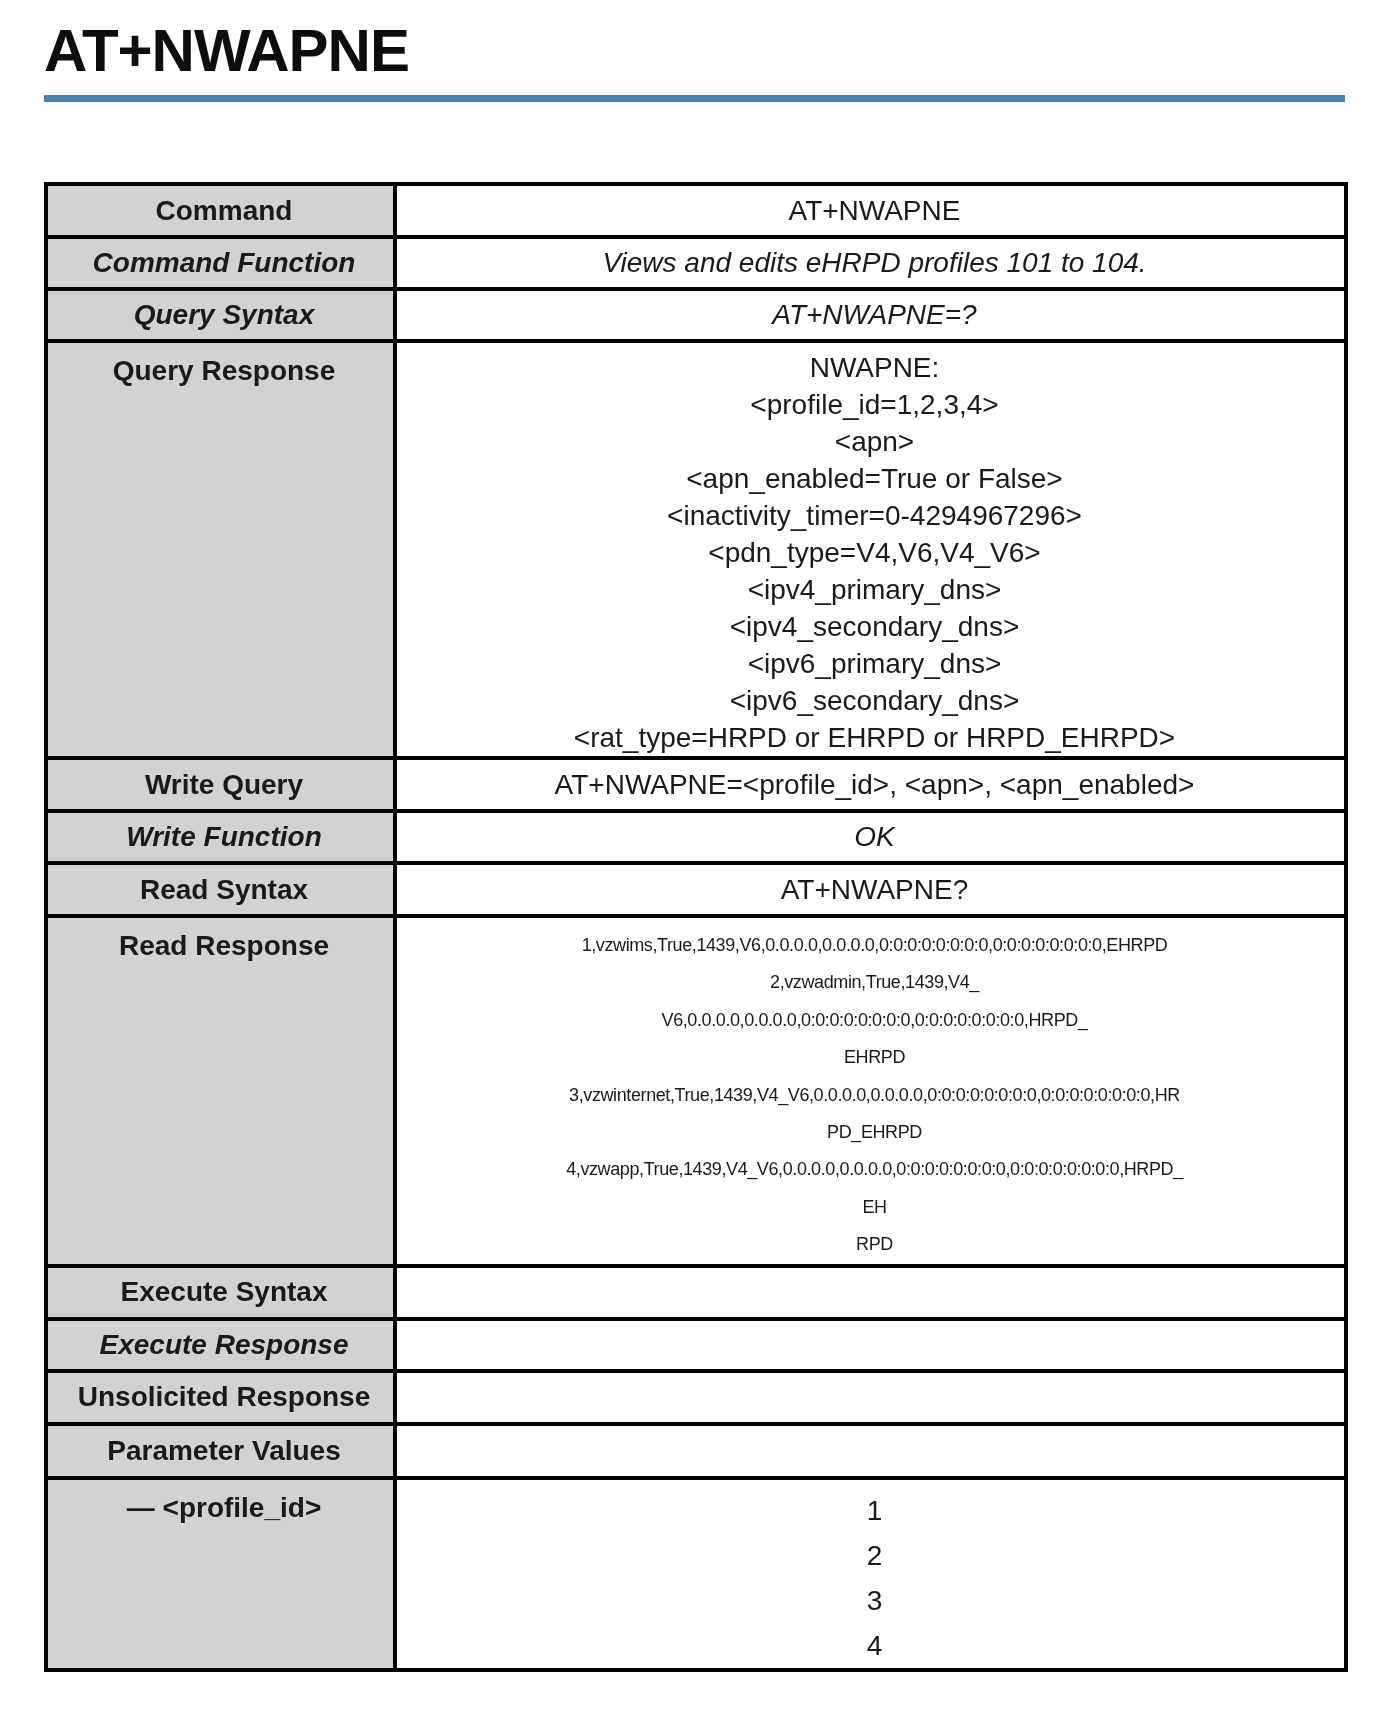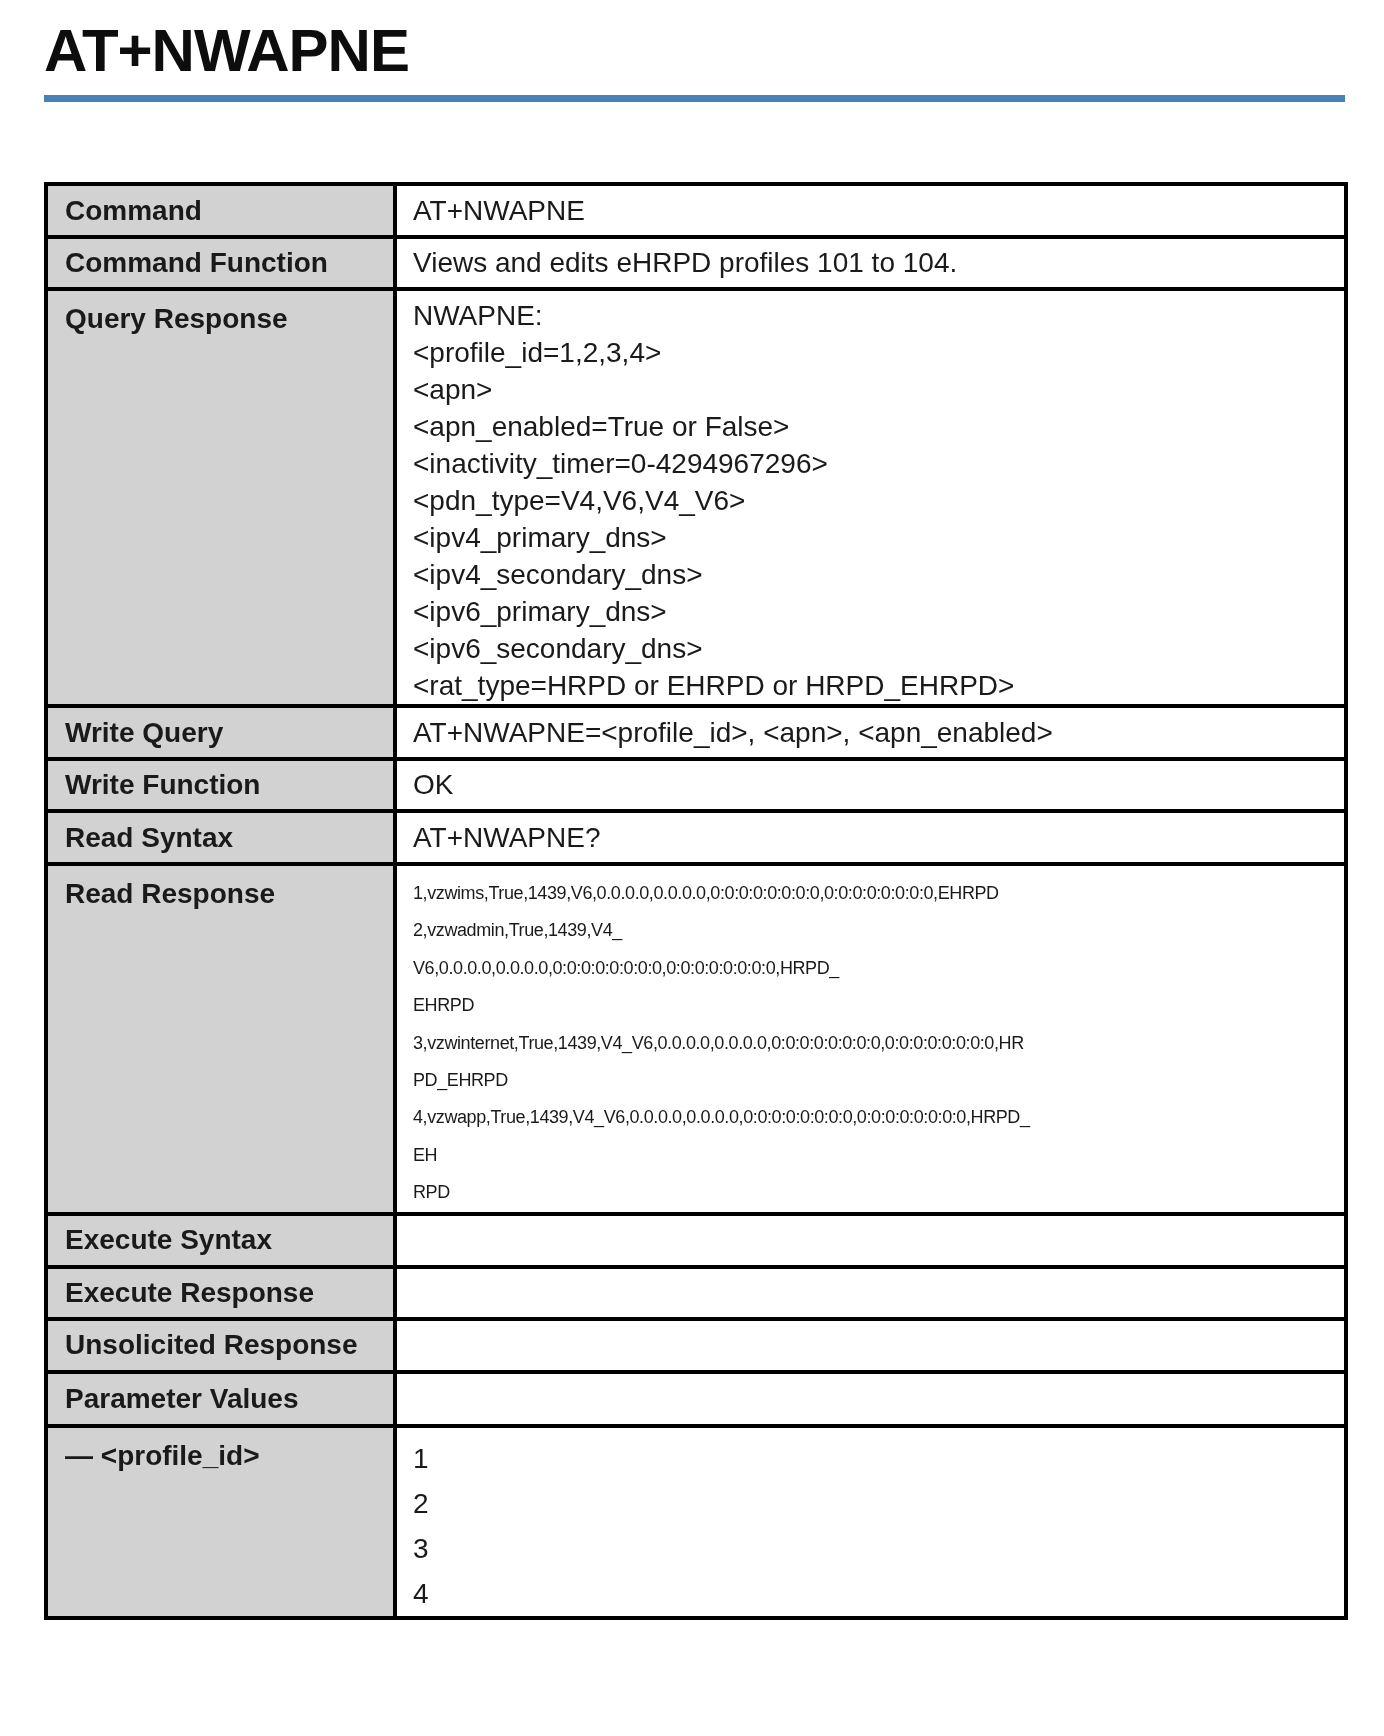--- a/index.html
+++ b/index.html
@@ -38,37 +38,37 @@
     margin-top: 80px;
     width: 1300px;
     border-collapse: collapse;
     table-layout: fixed;
   }
   table.cmd-table col.c-label { width: 349px; }
   table.cmd-table col.c-value { width: 951px; }
   table.cmd-table th, table.cmd-table td {
     border: 4px solid var(--border-color);
     vertical-align: middle;
-    text-align: left;
+    text-align: center;
   }
   table.cmd-table th {
     background: var(--label-bg);
     font-weight: bold;
     font-size: 28px;
     padding: 0 10px 0 17px;
   }
   table.cmd-table td {
     background: #ffffff;
     font-size: 28px;
     padding: 0 8px 0 16px;
     white-space: pre-line;
   }
   
   tr.h53 th, tr.h53 td { height: 53px; }
-  tr.h52 th, tr.h52 td { height: 52px; }
+  tr.h52 th, tr.h52 td { height: 52px; font-style: italic; }
   tr.h54 th, tr.h54 td { height: 54px; }
   
   tr.multi th, tr.multi td { vertical-align: top; }
   tr.multi th { padding-top: 12px; }
   tr.row-query-response td {
     height: 405px;
     padding-top: 6px;
     line-height: 37px;
   }
   tr.row-read-response td {
@@ -98,20 +98,24 @@
         <col class="c-value">
       </colgroup>
     <tbody>
       <tr class="h53">
         <th>Command</th>
         <td>AT+NWAPNE</td>
       </tr>
       <tr class="h52">
         <th>Command Function</th>
         <td>Views and edits eHRPD profiles 101 to 104.</td>
+      </tr>
+      <tr class="h52">
+        <th>Query Syntax</th>
+        <td>AT+NWAPNE=?</td>
       </tr>
       <tr class="multi row-query-response">
         <th>Query Response</th>
         <td>NWAPNE:
 &lt;profile_id=1,2,3,4&gt;
 &lt;apn&gt;
 &lt;apn_enabled=True or False&gt;
 &lt;inactivity_timer=0-4294967296&gt;
 &lt;pdn_type=V4,V6,V4_V6&gt;
 &lt;ipv4_primary_dns&gt;

